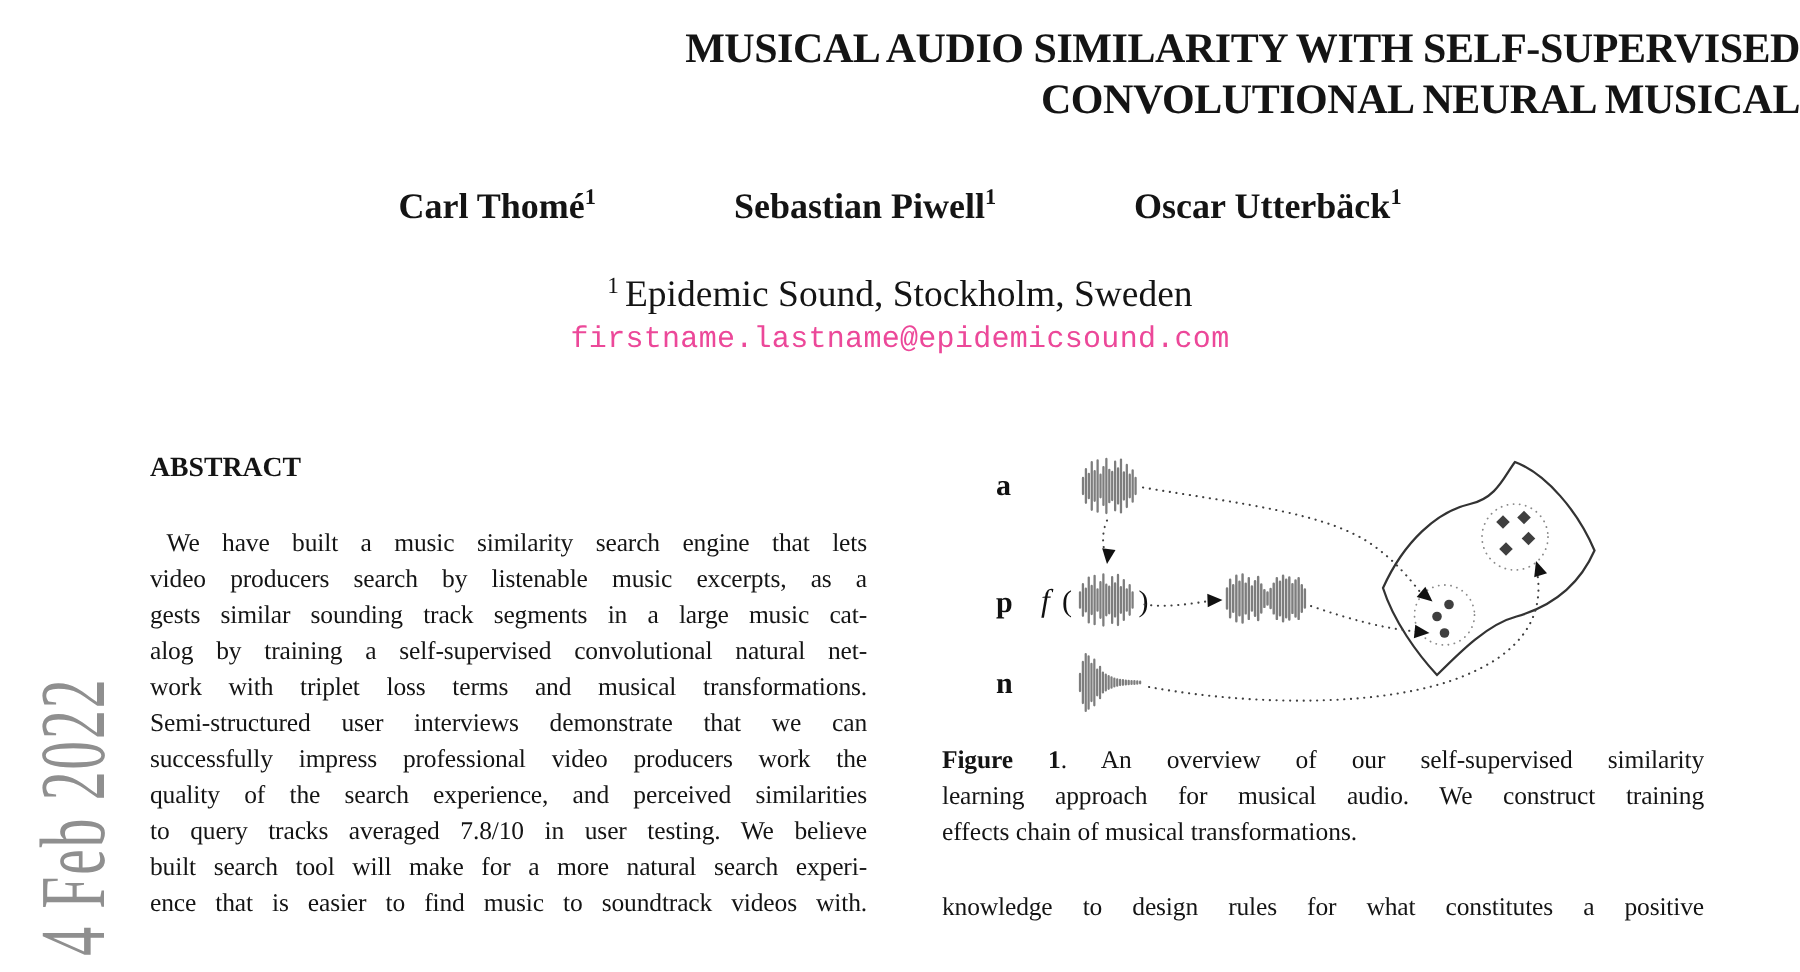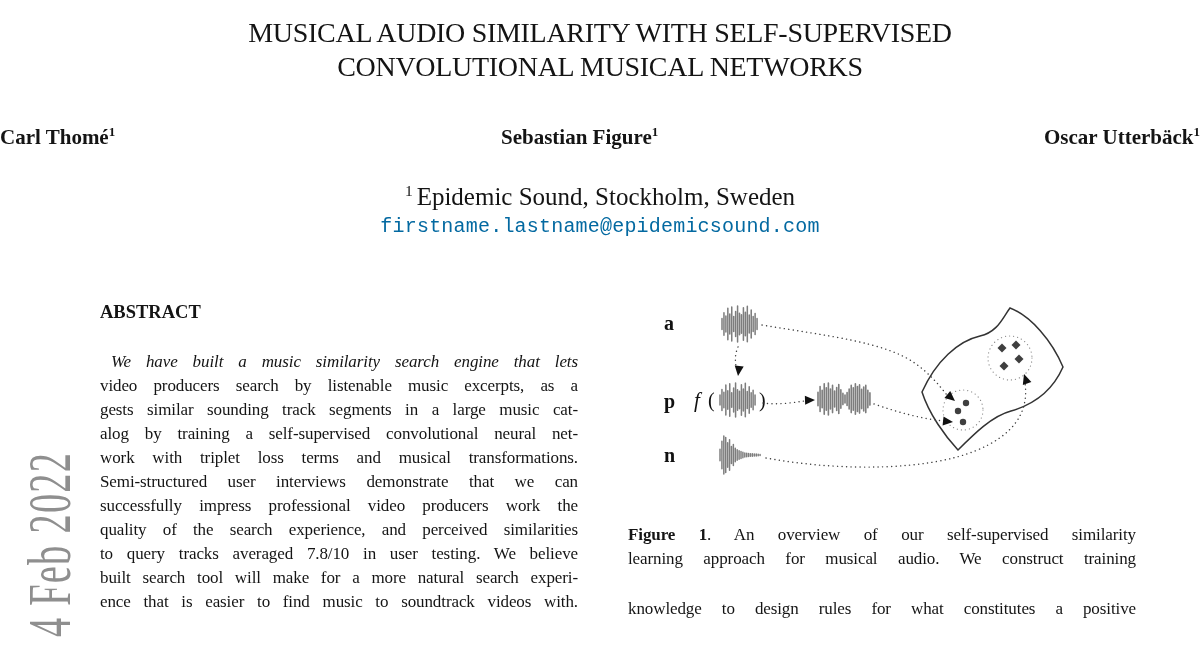--- a/index.html
+++ b/index.html
@@ -15,59 +15,59 @@
     position:absolute; left:18px; top:662px;
     transform-origin:0 0;
     transform:rotate(-90deg) scaleX(0.62);
     font-size:62px; line-height:62px; letter-spacing:2px;
     color:#8f8f8f; white-space:pre;
   }
 
   
   .title {
     position:absolute; top:16px; left:0; width:100%;
-    text-align:center; font-weight:normal; font-size:28px; line-height:34px;
+    text-align:right; font-weight:bold; font-size:28px; line-height:34px;
     letter-spacing:-0.3px;
   }
   .authors {
     position:absolute; top:124px; left:0; width:100%;
-    display:flex; justify-content:space-between; gap:55px;
-    font-weight:bold; font-size:21px;
+    display:flex; justify-content:center; gap:92px;
+    font-weight:bold; font-size:24px;
   }
   sup { font-size:62%; }
   .affiliation {
     position:absolute; top:182px; left:0; width:100%;
     text-align:center; font-size:25px;
   }
   .affiliation sup { margin-right:4px; }
   .email {
     position:absolute; top:215px; left:0; width:100%;
     text-align:center; font-family:"Liberation Mono", monospace;
-    font-size:20px; letter-spacing:0.2px; color:#0369a1;
+    font-size:20px; letter-spacing:0.2px; color:#ec4899;
   }
 
   
   .col-left  { position:absolute; left:100px; top:302px; width:478px; }
   .col-right { position:absolute; left:628px; top:295px; width:508px; }
 
   .abs-head {
     margin:0; text-align:left; font-size:18.5px; font-weight:bold;
   }
   .abs-body { margin-top:27px; font-size:17px; }
 
   .jline {
     text-align:justify; text-align-last:justify;
     height:24px; line-height:24px; overflow:hidden;
     letter-spacing:-0.1px;
   }
-  .indent { text-indent:11px;font-style:italic; }
+  .indent { text-indent:11px; }
 
   .fig-svg { display:block; }
 
-  .caption { margin-top:28px; font-size:17px; }
+  .caption { margin-top:0; font-size:17px; }
   .caption strong { font-weight:bold; }
   .cap-last { height:24px; line-height:24px; }
 
   .partial { margin:26px 0 0 0; font-size:17px; }
 
   
   .flabel { font:bold 20px "Liberation Serif", serif; fill:#111; }
   .fmath  { font:italic 21px "Liberation Serif", serif; fill:#111; }
   .fparen { font:20px "Liberation Serif", serif; fill:#111; }
   .dotted {
@@ -85,38 +85,38 @@
 </head>
 <body>
 
 <div class="page">
 
   <div class="stamp">] 4 Feb 2022</div>
 
   <header>
     <div class="title">
       <div class="t-line">MUSICAL AUDIO SIMILARITY WITH SELF-SUPERVISED</div>
-      <div class="t-line">CONVOLUTIONAL MUSICAL NETWORKS</div>
+      <div class="t-line">CONVOLUTIONAL NEURAL MUSICAL</div>
     </div>
     <div class="authors">
       <span class="author"><span>Carl Thomé</span><sup>1</sup></span>
-      <span class="author"><span>Sebastian Figure</span><sup>1</sup></span>
+      <span class="author"><span>Sebastian Piwell</span><sup>1</sup></span>
       <span class="author"><span>Oscar Utterbäck</span><sup>1</sup></span>
     </div>
     <div class="affiliation"><sup>1</sup><span>Epidemic Sound, Stockholm, Sweden</span></div>
     <div class="email">firstname.lastname@epidemicsound.com</div>
   </header>
 
   <section class="col-left">
     <h2 class="abs-head">ABSTRACT</h2>
     <div class="abs-body">
         <div class="jline indent">We have built a music similarity search engine that lets</div>
         <div class="jline">video producers search by listenable music excerpts, as a</div>
         <div class="jline">gests similar sounding track segments in a large music cat-</div>
-        <div class="jline">alog by training a self-supervised convolutional neural net-</div>
+        <div class="jline">alog by training a self-supervised convolutional natural net-</div>
         <div class="jline">work with triplet loss terms and musical transformations.</div>
         <div class="jline">Semi-structured user interviews demonstrate that we can</div>
         <div class="jline">successfully impress professional video producers work the</div>
         <div class="jline">quality of the search experience, and perceived similarities</div>
         <div class="jline">to query tracks averaged 7.8/10 in user testing. We believe</div>
         <div class="jline">built search tool will make for a more natural search experi-</div>
         <div class="jline">ence that is easier to find music to soundtrack videos with.</div>
       </div>
   </section>
 
@@ -179,18 +179,19 @@
 
       <path class="dotted" d="M138,163 C215,177 300,175 347,156 C387,140 401,116 397,88"></path>
       <polygon class="ahead" points="0,0 -10,-4.5 -10,4.5" transform="translate(396,79) rotate(-108)"></polygon>
     </svg>
 
     <div class="caption">
       <div class="jline"><strong>Figure 1</strong><span>.  An overview of our self-supervised similarity</span></div>
       <div>
           <div class="jline">learning approach for musical audio. We construct training</div>
         </div>
+      <div class="cap-last">effects chain of musical transformations.</div>
     </div>
 
     <p class="partial jline">knowledge to design rules for what constitutes a positive</p>
   </section>
 
 </div>
 
 </body></html>

